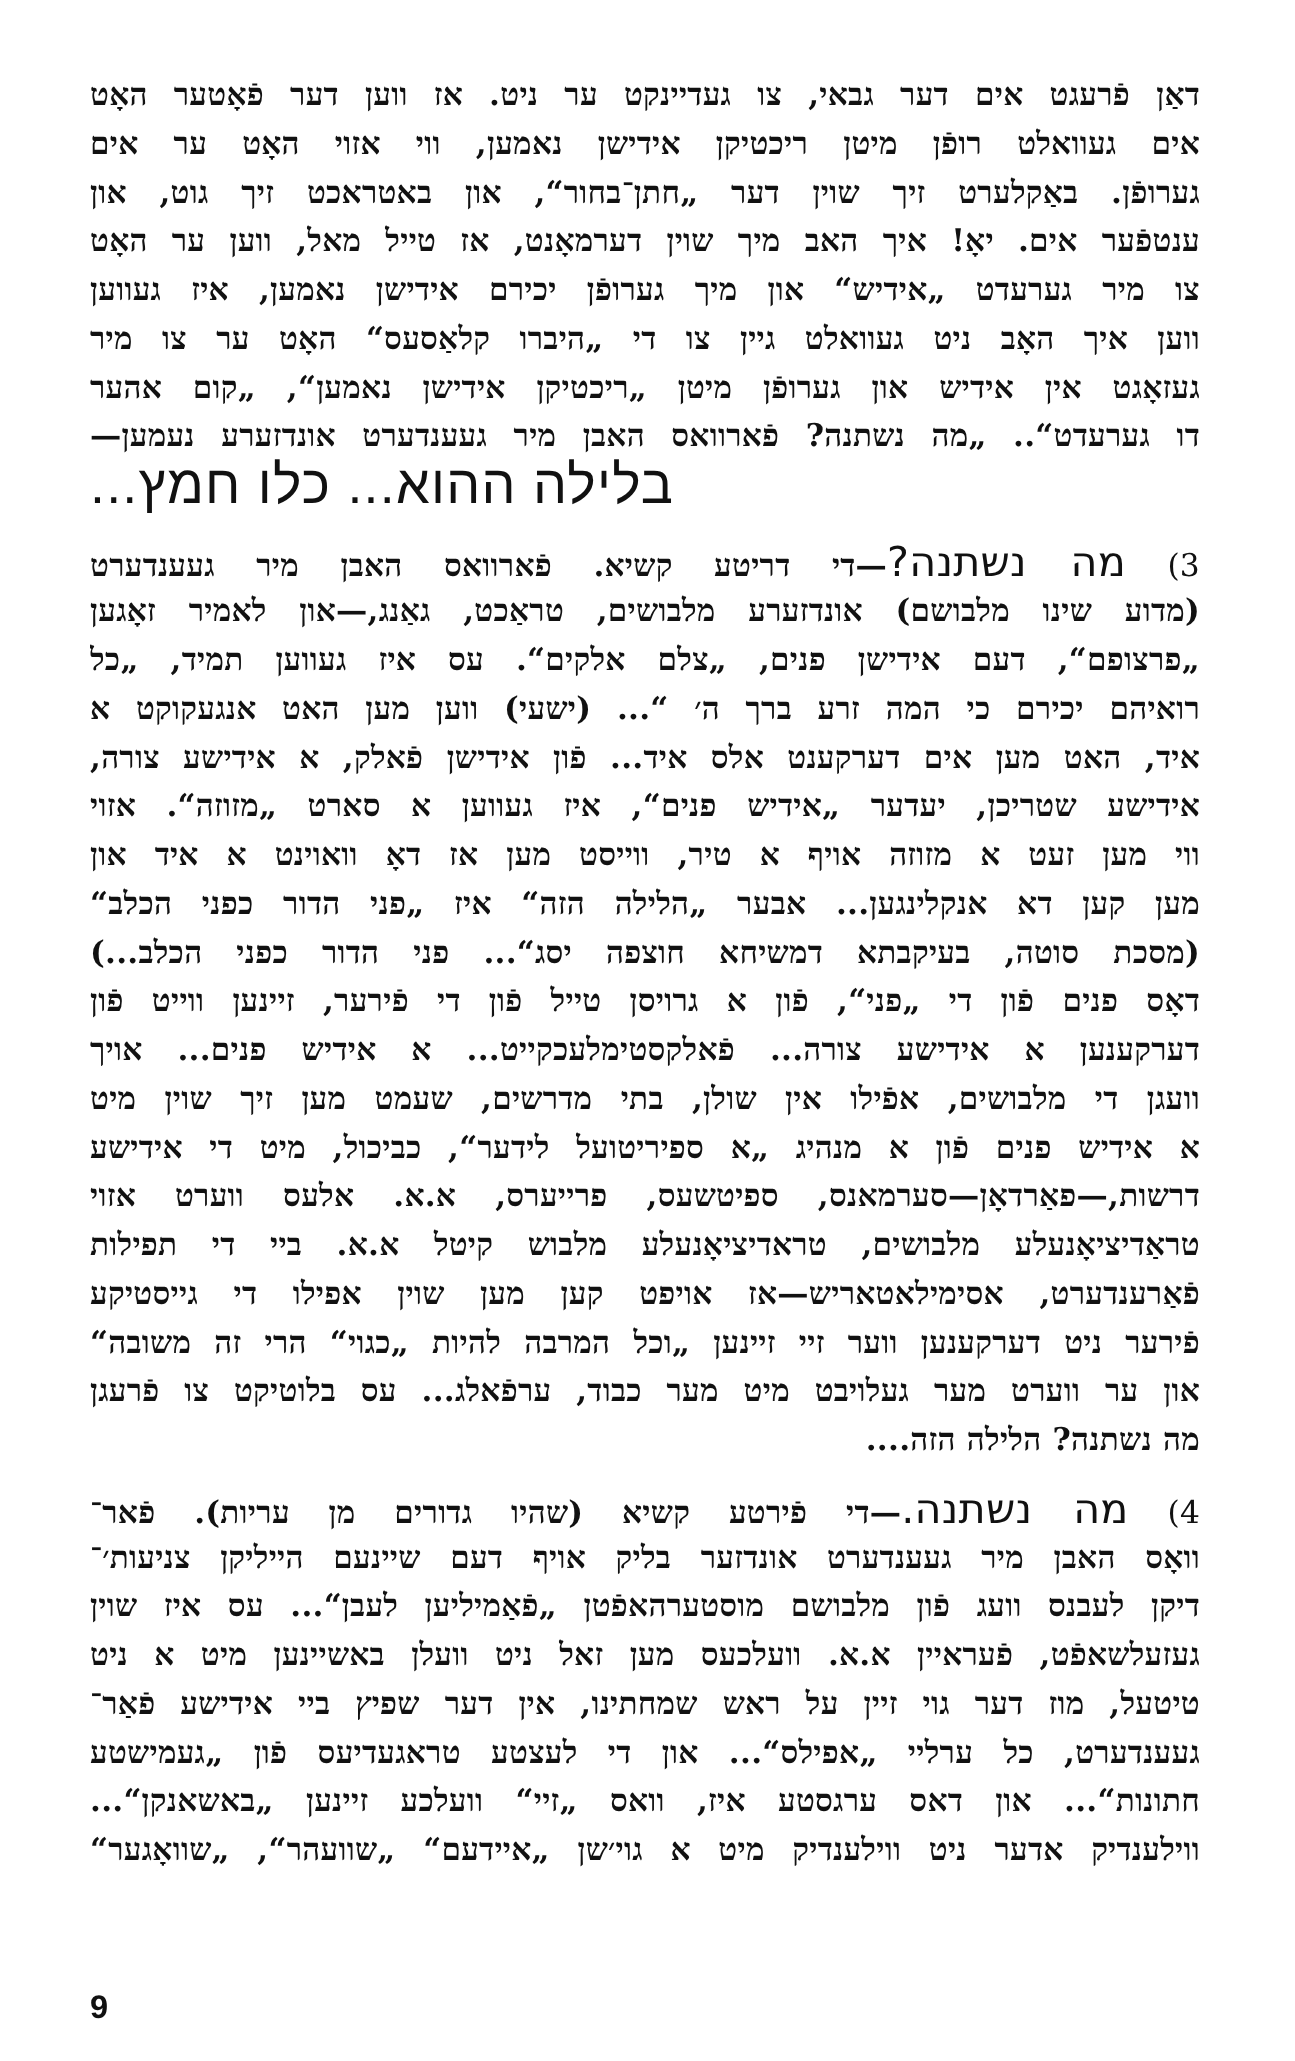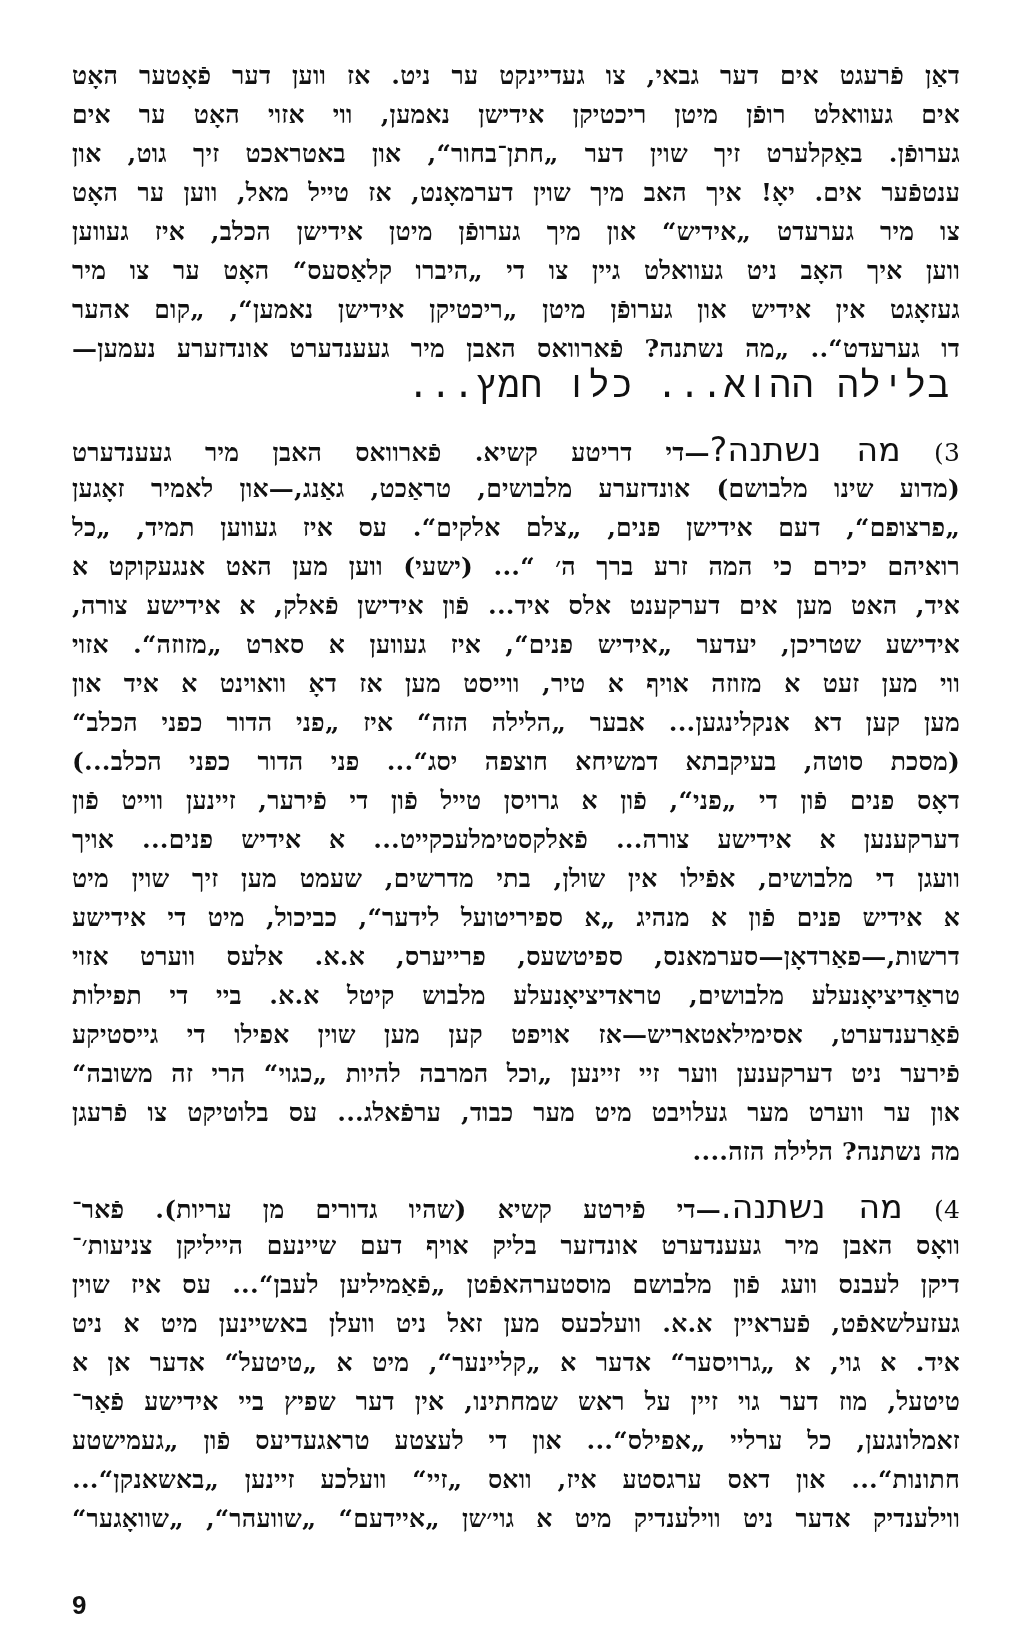--- a/index.html
+++ b/index.html
@@ -29,25 +29,25 @@
     text-align-last: justify;
     white-space: nowrap;
     overflow: hidden;
     letter-spacing: 0.2px;
   }
   .line.last { text-align-last: right; }
   .heading-line {
     display: block;
     height: 46px;
     line-height: 40px;
-    font-size: 36px;
+    font-size: 43px;
     font-weight: normal;
-    text-align: right;
+    text-align: left;
     padding-right: 10px;
-    font-family: Liberation Mono, monospace;
+    font-family: Liberation Sans, sans-serif;
     letter-spacing: 1px;
   }
   .gap { display: block; height: 16px; }
   .big { font-size: 33px; font-weight: normal; font-family: "DejaVu Sans", "Liberation Sans", sans-serif; margin-top: 20px; }
   .num { font-weight: normal; }
   .page-number {
     position: absolute;
     left: 72px;
     top: 1590px;
     font-size: 26px;
@@ -59,21 +59,21 @@
 </head>
 <body>
 
 <div class="page">
 
   <div>
     <span class="line">דאַן פֿרעגט אים דער גבאי, צו געדיינקט ער ניט. אז ווען דער פֿאָטער האָט</span>
     <span class="line">אים געוואלט רופֿן מיטן ריכטיקן אידישן נאמען, ווי אזוי האָט ער אים</span>
     <span class="line">גערופֿן. באַקלערט זיך שוין דער „חתן־בחור“, און באטראכט זיך גוט, און</span>
     <span class="line">ענטפֿער אים. יאָ! איך האב מיך שוין דערמאָנט, אז טייל מאל, ווען ער האָט</span>
-    <span class="line">צו מיר גערעדט „אידיש“ און מיך גערופֿן מיטן אידישן הכלב, איז געווען</span>
+    <span class="line">צו מיר גערעדט „אידיש“ און מיך גערופֿן יכירם אידישן נאמען, איז געווען</span>
     <span class="line">ווען איך האָב ניט געוואלט גיין צו די „היברו קלאַסעס“ האָט ער צו מיר</span>
     <span class="line">געזאָגט אין אידיש און גערופֿן מיטן „ריכטיקן אידישן נאמען“, „קום אהער</span>
     <span class="line">דו גערעדט“.. „מה נשתנה? פֿארוואס האבן מיר געענדערט אונדזערע נעמען—</span>
     <span class="heading-line">בלילה ההוא... כלו חמץ...</span>
   </div>
 
   <span class="gap"></span>
 
   <div>
     <span class="line">
@@ -103,21 +103,20 @@
   <span class="gap"></span>
 
   <div>
     <span class="line">
       <span class="num">4)</span>
       <span class="big">מה נשתנה.</span><span>—די פֿירטע קשיא (שהיו גדורים מן עריות). פֿאר־</span>
     </span>
     <span class="line">וואָס האבן מיר געענדערט אונדזער בליק אויף דעם שיינעם הייליקן צניעות׳־</span>
     <span class="line">דיקן לעבנס וועג פֿון מלבושם מוסטערהאפֿטן „פֿאַמיליען לעבן“... עס איז שוין</span>
     <span class="line">געזעלשאפֿט, פֿעראיין א.א. וועלכעס מען זאל ניט וועלן באשיינען מיט א ניט</span>
-    <span class="line">איד. א גוי, א „גרויסער“ אדער א „קליינער“, מיט א „טיטעל“ אדער אן א</span>
     <span class="line">טיטעל, מוז דער גוי זיין על ראש שמחתינו, אין דער שפיץ ביי אידישע פֿאַר־</span>
-    <span class="line">זאמלונגען, כל ערליי „אפילס“... און די לעצטע טראגעדיעס פֿון „געמישטע</span>
+    <span class="line">געענדערט, כל ערליי „אפילס“... און די לעצטע טראגעדיעס פֿון „געמישטע</span>
     <span class="line">חתונות“... און דאס ערגסטע איז, וואס „זיי“ וועלכע זיינען „באשאנקן“...</span>
     <span class="line">ווילענדיק אדער ניט ווילענדיק מיט א גוי׳שן „איידעם“ „שוועהר“, „שוואָגער“</span>
   </div>
 </div>
 
 <div class="page-number">9</div>
 
 </body></html>

